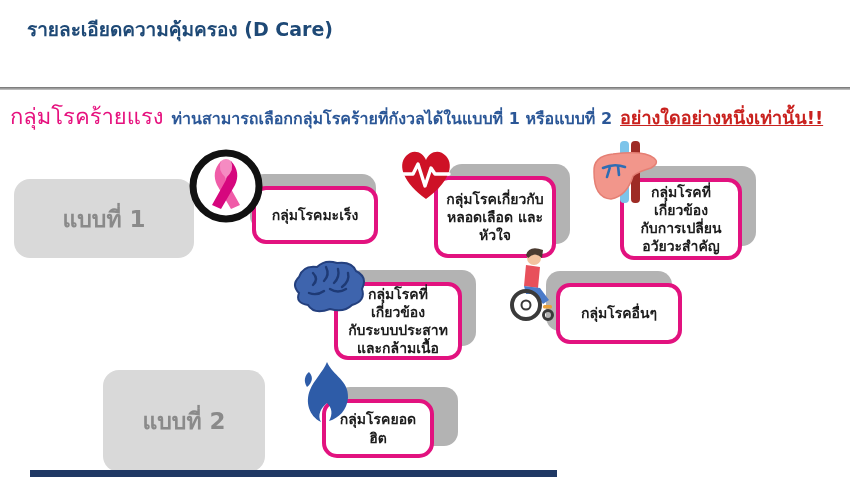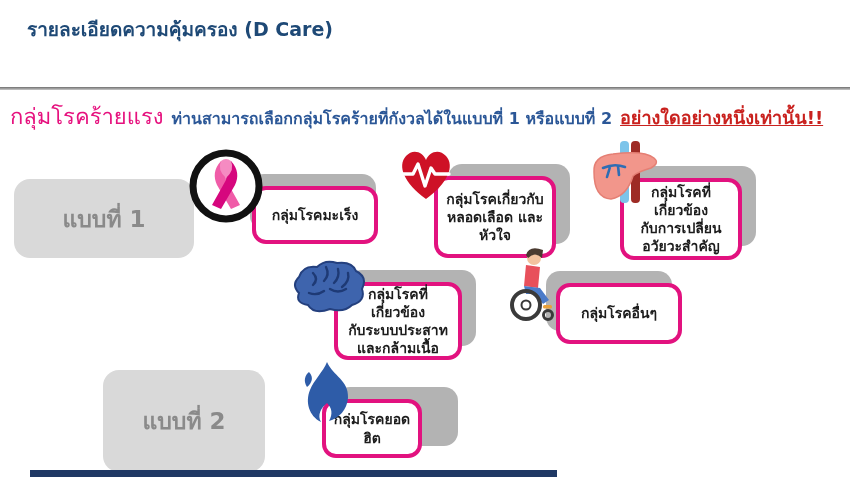--- a/index.html
+++ b/index.html
@@ -116,21 +116,21 @@
     <circle cx="21" cy="58" r="4.5" fill="none" stroke="#3A3A3A" stroke-width="2"></circle>
     <rect x="38" y="58" width="9" height="3.5" rx="1.5" fill="#E8A13C"></rect>
     <circle cx="43" cy="68" r="4.5" fill="none" stroke="#3A3A3A" stroke-width="3"></circle>
   </svg>
 
   <div class="abs plan-box" style="left:103px;top:370px;width:162px;height:102px;">
     <span>แบบที่ 2</span>
   </div>
 
   <div class="abs shadow-box" style="left:336px;top:387px;width:122px;height:59px;"></div>
-  <div class="abs disease-box" style="left:322px;top:399px;width:100px;height:59px;">
+  <div class="abs disease-box" style="left:322px;top:399px;width:112px;height:59px;border-radius:15px;">
     <span class="disease-label">กลุ่มโรคยอดฮิต</span>
   </div>
   <svg class="abs icon" style="left:296px;top:360px;" width="64" height="72" viewBox="0 0 64 72">
     <path d="M31 2 C37 16 53 20 52 38 C51 50 43 58 33 61 C37 54 36 48 31 43 C25 48 21 55 25 62 C13 56 9 42 14 30 C18 20 27 12 31 2 Z" fill="#2E5CA8"></path>
     <path d="M13 12 C18 17 16 23 11 27 C7 21 9 15 13 12 Z" fill="#2E5CA8"></path>
   </svg>
 
   <div id="footer-bar" class="abs"></div>
 
 </div>

